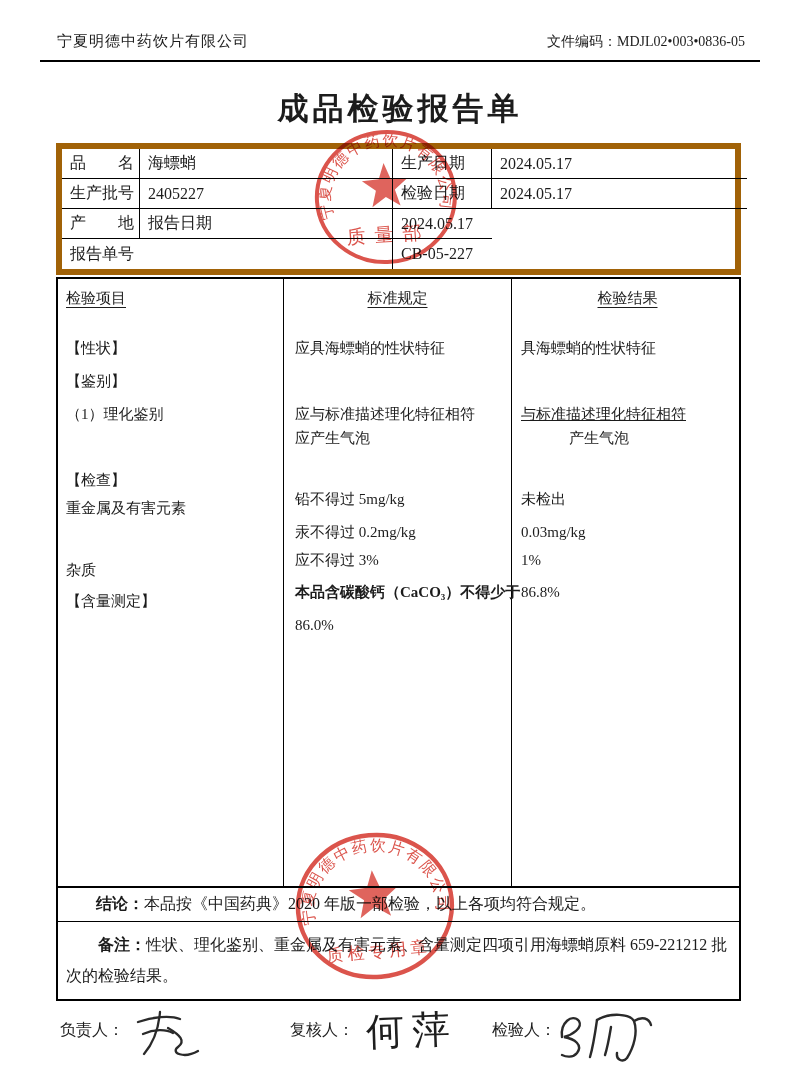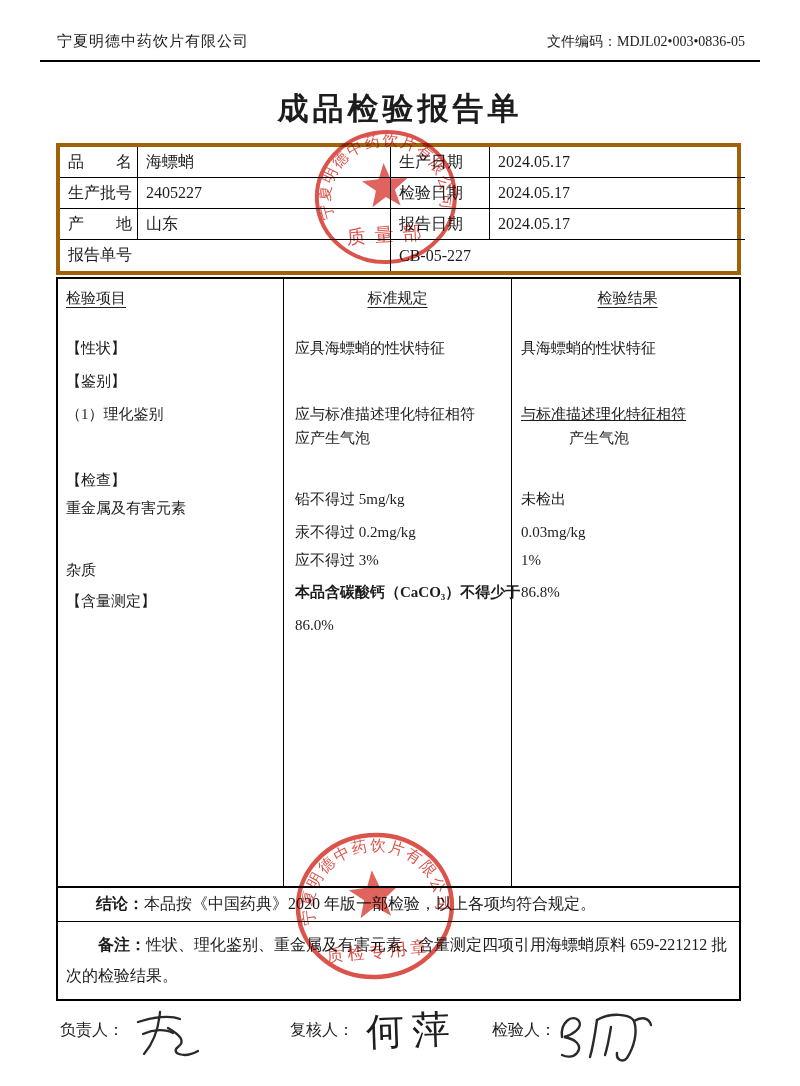--- a/index.html
+++ b/index.html
@@ -9,21 +9,21 @@
     overflow:hidden;
   }
   .abs{position:absolute;}
   
   .company{left:57px;top:32px;font-size:15px;letter-spacing:1px;}
   .doccode{right:55px;top:33px;font-size:14px;}
   .headrule{left:40px;top:60px;width:720px;height:2px;background:#000;}
   
   .title{left:0;top:88px;width:800px;text-align:center;font-size:31px;font-weight:bold;letter-spacing:4px;}
   
-  .info-table{left:56px;top:143px;width:685px;height:132px;border:4px solid #a16207;box-sizing:border-box;
+  .info-table{left:56px;top:143px;width:685px;height:132px;border:6px solid #a16207;box-sizing:border-box;
     display:grid;grid-template-columns:78px 253px 99px 255px;grid-template-rows:repeat(4,1fr);}
   .info-table .cell{box-sizing:border-box;border-right:1.5px solid #000;border-bottom:1.5px solid #000;
     display:flex;align-items:center;padding:0 8px;font-size:16px;white-space:nowrap;overflow:visible;}
   .info-table .cell.nr{border-right:none;}
   .info-table .cell.nb{border-bottom:none;}
   .info-table .span2a{grid-column:1/3;}
   .info-table .span2b{grid-column:3/5;}
   
   .main-table{left:56px;top:277px;width:685px;height:611px;border:2px solid #000;box-sizing:border-box;}
   .mcol{position:absolute;top:0;height:100%;box-sizing:border-box;}
@@ -61,21 +61,20 @@
   <div class="cell">海螵蛸</div>
   <div class="cell">生产日期</div>
   <div class="cell nr">2024.05.17</div>
 
   <div class="cell">生产批号</div>
   <div class="cell">2405227</div>
   <div class="cell">检验日期</div>
   <div class="cell nr">2024.05.17</div>
 
   <div class="cell">产　　地</div>
-  <div class="cell">山东</div>
   <div class="cell">报告日期</div>
   <div class="cell nr">2024.05.17</div>
 
   <div class="cell nb span2a">报告单号</div>
   <div class="cell nb nr span2b">CB-05-227</div>
 </div>
 
 <div class="abs main-table">
   <div class="mcol mcol1">
     <div class="mline mhead" style="left:8px;top:8px;">检验项目</div>

